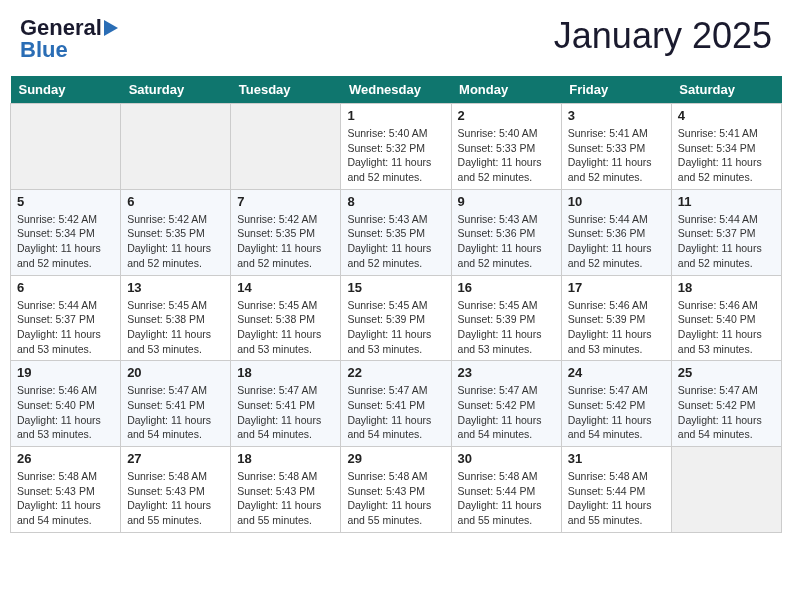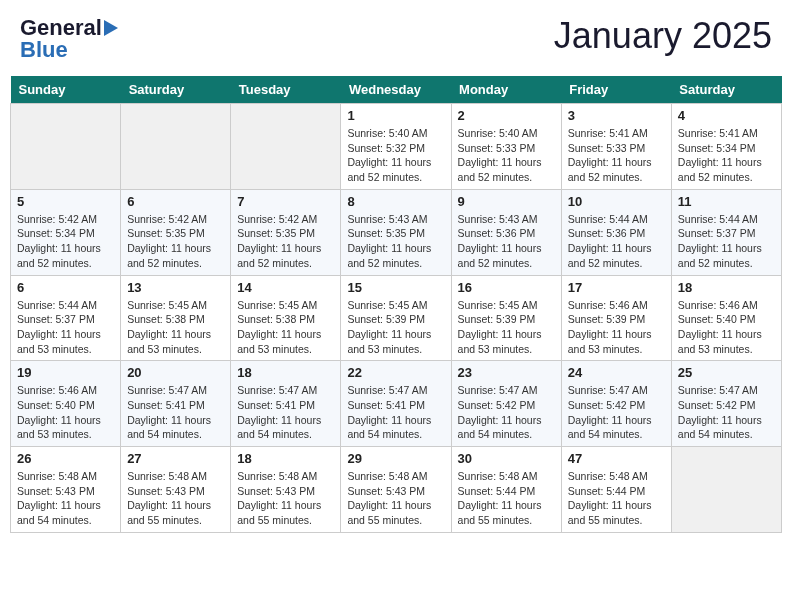--- a/index.html
+++ b/index.html
@@ -248,19 +248,19 @@
         </td>
         <td>
           <span class="day-num">29</span>
           <div class="day-info">Sunrise: 5:48 AM<br>Sunset: 5:43 PM<br>Daylight: 11 hours and 55 minutes.</div>
         </td>
         <td>
           <span class="day-num">30</span>
           <div class="day-info">Sunrise: 5:48 AM<br>Sunset: 5:44 PM<br>Daylight: 11 hours and 55 minutes.</div>
         </td>
         <td>
-          <span class="day-num">47</span>
+          <span class="day-num">31</span>
           <div class="day-info">Sunrise: 5:48 AM<br>Sunset: 5:44 PM<br>Daylight: 11 hours and 55 minutes.</div>
         </td>
         <td class="empty"></td>
       </tr>
     </tbody>
 </table>
 
 </body></html>

